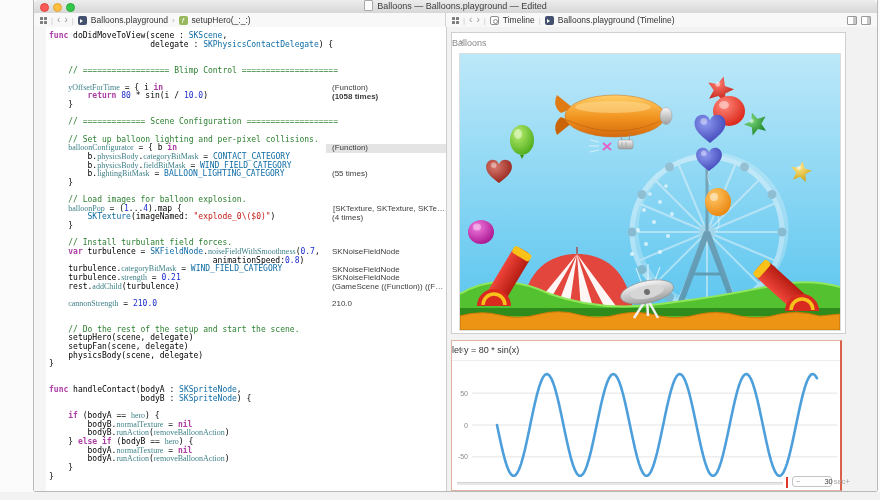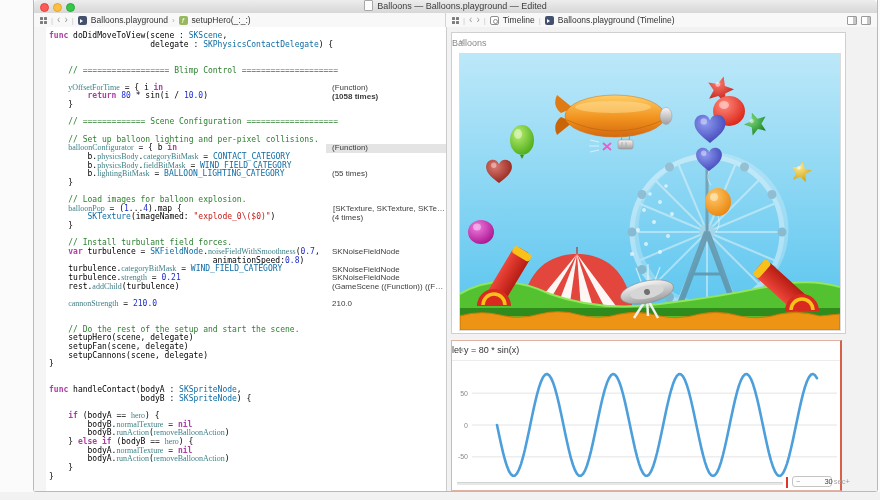--- a/index.html
+++ b/index.html
@@ -157,21 +157,21 @@
           <div class="cl"><span class="tk-p">    turbulence.</span><span class="tk-g">categoryBitMask</span><span class="tk-p"> = </span><span class="tk-t">WIND_FIELD_CATEGORY</span></div>
           <div class="cl"><span class="tk-p">    turbulence.</span><span class="tk-g">strength</span><span class="tk-p"> = </span><span class="tk-n">0.21</span></div>
           <div class="cl"><span class="tk-p">    rest.</span><span class="tk-g">addChild</span><span class="tk-p">(turbulence)</span></div>
           <div class="cl">&nbsp;</div>
           <div class="cl"><span class="tk-p">    </span><span class="tk-g">cannonStrength</span><span class="tk-p"> = </span><span class="tk-n">210.0</span></div>
           <div class="cl">&nbsp;</div>
           <div class="cl">&nbsp;</div>
           <div class="cl"><span class="tk-c">    // Do the rest of the setup and start the scene.</span></div>
           <div class="cl"><span class="tk-p">    setupHero(scene, delegate)</span></div>
           <div class="cl"><span class="tk-p">    setupFan(scene, delegate)</span></div>
-          <div class="cl"><span class="tk-p">    setupCannons(scene, delegate)</span></div>
+          <div class="cl"><span class="tk-p">    physicsBody(scene, delegate)</span></div>
           <div class="cl"><span class="tk-p">}</span></div>
           <div class="cl">&nbsp;</div>
           <div class="cl">&nbsp;</div>
           <div class="cl"><span class="tk-k">func </span><span class="tk-p">handleContact(bodyA : </span><span class="tk-t">SKSpriteNode</span><span class="tk-p">,</span></div>
           <div class="cl"><span class="tk-p">                   bodyB : </span><span class="tk-t">SKSpriteNode</span><span class="tk-p">) {</span></div>
           <div class="cl">&nbsp;</div>
           <div class="cl"><span class="tk-p">    </span><span class="tk-k">if</span><span class="tk-p"> (bodyA == </span><span class="tk-g">hero</span><span class="tk-p">) {</span></div>
           <div class="cl"><span class="tk-p">        bodyB.</span><span class="tk-g">normalTexture</span><span class="tk-p"> = </span><span class="tk-k">nil</span></div>
           <div class="cl"><span class="tk-p">        bodyB.</span><span class="tk-g">runAction</span><span class="tk-p">(</span><span class="tk-g">removeBalloonAction</span><span class="tk-p">)</span></div>
           <div class="cl"><span class="tk-p">    } </span><span class="tk-k">else</span><span class="tk-p"> </span><span class="tk-k">if</span><span class="tk-p"> (bodyB == </span><span class="tk-g">hero</span><span class="tk-p">) {</span></div>

